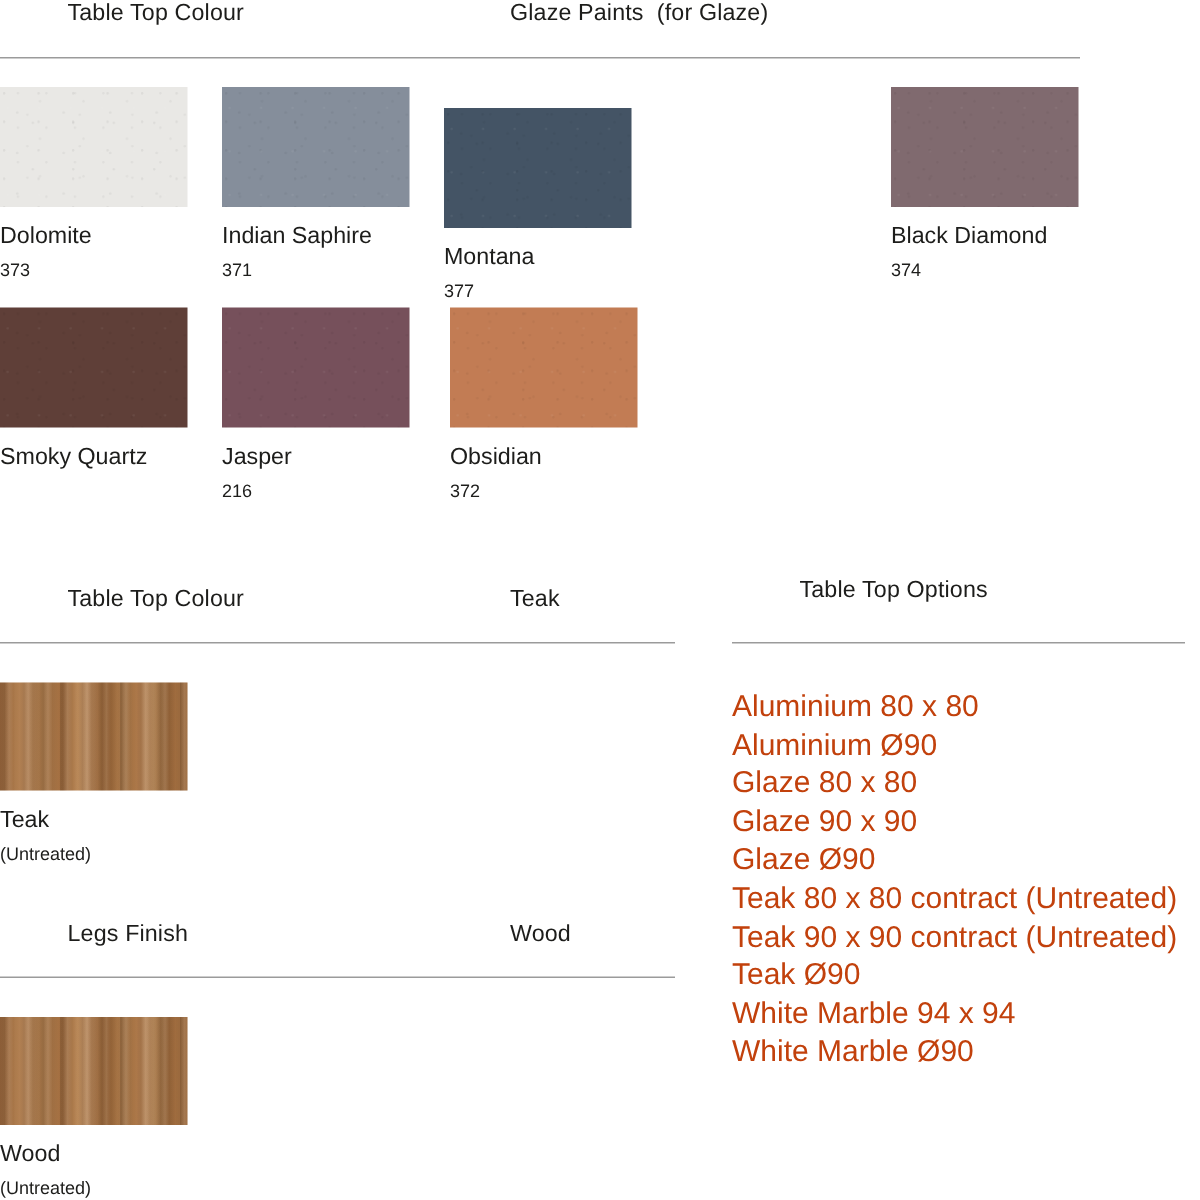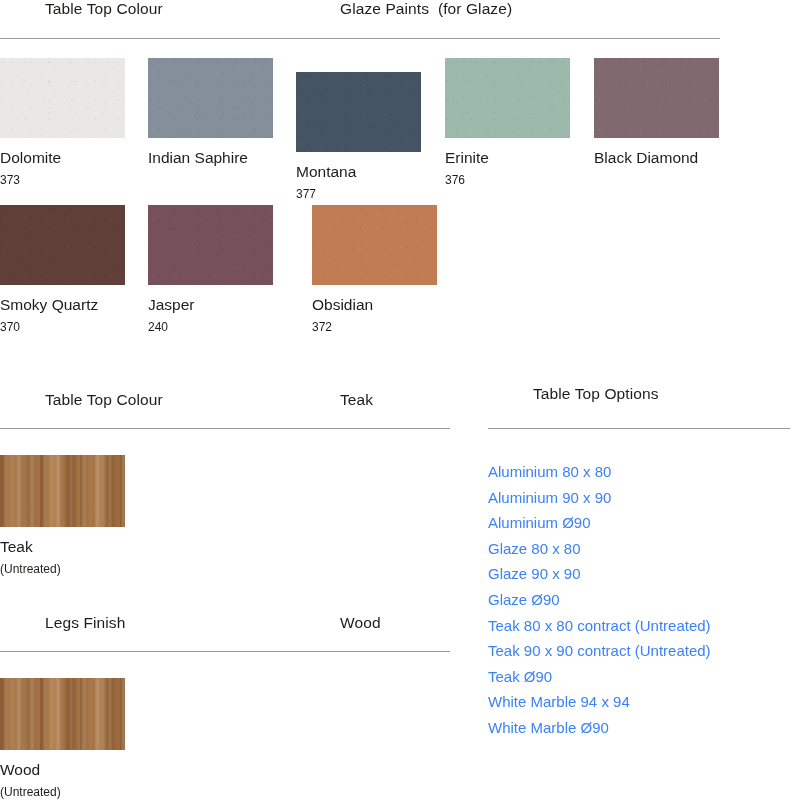--- a/index.html
+++ b/index.html
@@ -98,23 +98,23 @@
   }
 
   
   .opt-list {
     position: absolute;
     left: 488px;
     top: 459px;
     width: 312px;
   }
   .opt-item {
-    font-size: 15px;
+    font-size: 20px;
     line-height: 25.6px;
-    color: #3b82f6;
+    color: #c2410c;
     white-space: pre;
   }
 </style>
 </head>
 <body>
 
 <div class="page">
 
   <div class="hdr" style="left:0px; top:0px;">Table Top Colour</div>
 
@@ -128,62 +128,56 @@
     </div>
     <div class="swatch-name">Dolomite</div>
     <div class="swatch-code">373</div>
   </div>
 
   <div class="swatch-cell" style="left:148px; top:58px;">
     <div class="swatch" style="background:#858e9b">
       <div class="grain-overlay"></div>
     </div>
     <div class="swatch-name">Indian Saphire</div>
+    <div class="swatch-code">371</div>
   </div>
 
   <div class="swatch-cell" style="left:296px; top:72px;">
     <div class="swatch" style="background:#445465">
       <div class="grain-overlay"></div>
     </div>
     <div class="swatch-name">Montana</div>
     <div class="swatch-code">377</div>
   </div>
 
-  <div class="swatch-cell" style="left:445px; top:58px;">
-    <div class="swatch" style="background:#9db9ab">
-      <div class="grain-overlay"></div>
-    </div>
-    <div class="swatch-name">Erinite</div>
-    <div class="swatch-code">376</div>
-  </div>
 
   <div class="swatch-cell" style="left:594px; top:58px;">
     <div class="swatch" style="background:#806a6f">
       <div class="grain-overlay"></div>
     </div>
     <div class="swatch-name">Black Diamond</div>
+    <div class="swatch-code">374</div>
   </div>
 
   <div class="swatch-cell" style="left:0px; top:205px;">
     <div class="swatch" style="background:#5f3f38">
       <div class="grain-overlay"></div>
     </div>
     <div class="swatch-name">Smoky Quartz</div>
-    <div class="swatch-code">370</div>
   </div>
 
   <div class="swatch-cell" style="left:148px; top:205px;">
     <div class="swatch" style="background:#76505b">
       <div class="grain-overlay"></div>
     </div>
     <div class="swatch-name">Jasper</div>
-    <div class="swatch-code">240</div>
-  </div>
-
-  <div class="swatch-cell" style="left:312px; top:205px;">
+    <div class="swatch-code">216</div>
+  </div>
+
+  <div class="swatch-cell" style="left:300px; top:205px;">
     <div class="swatch" style="background:#c27c54">
       <div class="grain-overlay"></div>
     </div>
     <div class="swatch-name">Obsidian</div>
     <div class="swatch-code">372</div>
   </div>
 
   <div class="hdr" style="left:0px; top:391px;">Table Top Colour</div>
 
   <div class="hdr" style="left:295px; top:391px;">Teak</div>
@@ -207,21 +201,20 @@
     <div class="swatch-name">Wood</div>
     <div class="swatch-code">(Untreated)</div>
   </div>
 
   <div class="hdr" style="left:488px; top:385px;">Table Top Options</div>
 
   <div class="rule" style="left:488px; top:428px; width:302px;"></div>
 
   <div class="opt-list">
     <div class="opt-item">Aluminium 80 x 80</div>
-    <div class="opt-item">Aluminium 90 x 90</div>
     <div class="opt-item">Aluminium Ø90</div>
     <div class="opt-item">Glaze 80 x 80</div>
     <div class="opt-item">Glaze 90 x 90</div>
     <div class="opt-item">Glaze Ø90</div>
     <div class="opt-item">Teak 80 x 80 contract (Untreated)</div>
     <div class="opt-item">Teak 90 x 90 contract (Untreated)</div>
     <div class="opt-item">Teak Ø90</div>
     <div class="opt-item">White Marble 94 x 94</div>
     <div class="opt-item">White Marble Ø90</div>
   </div>

